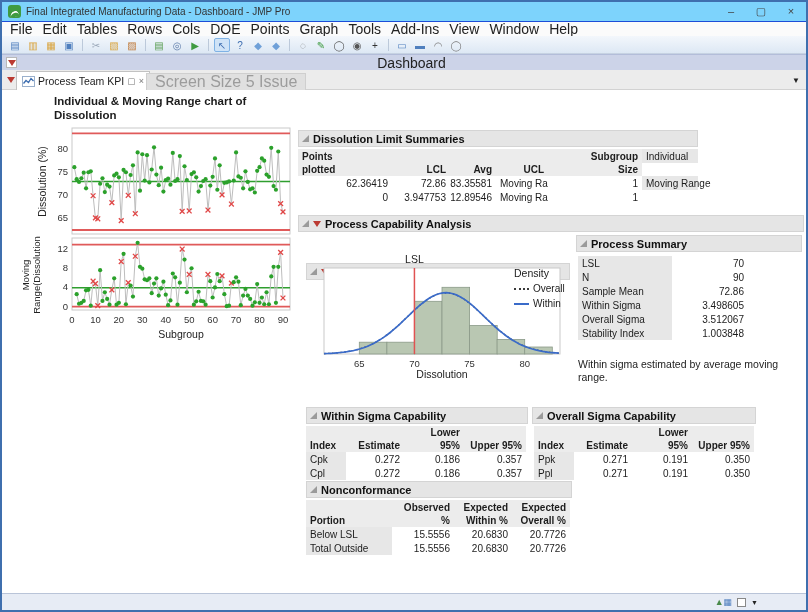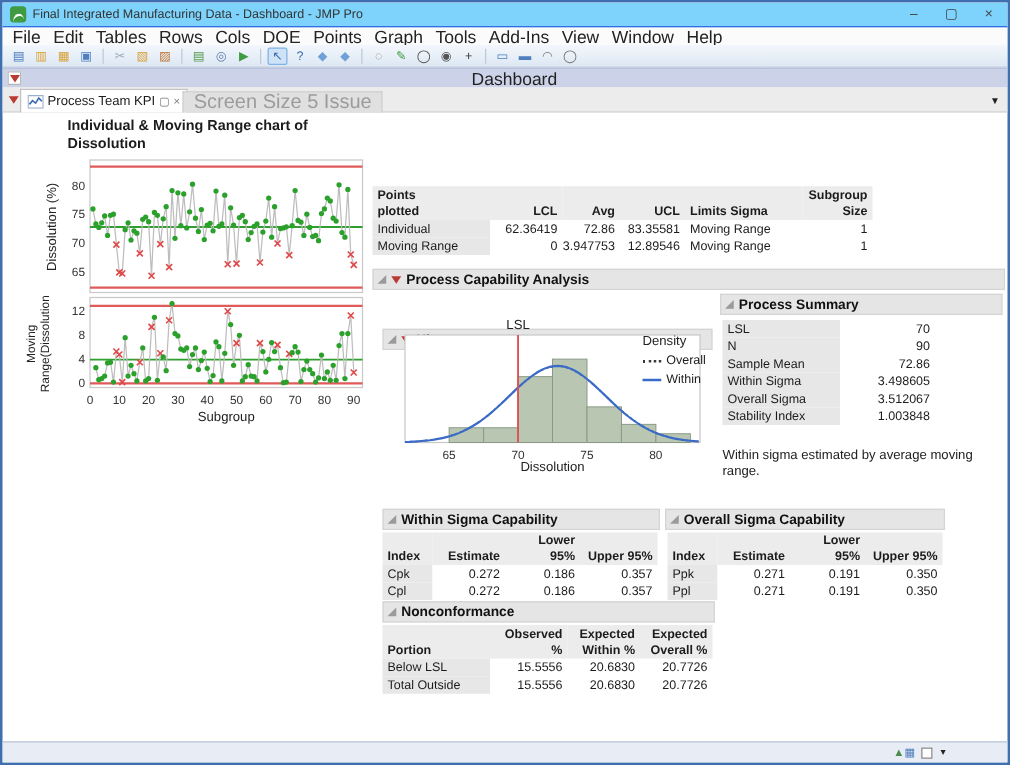--- a/index.html
+++ b/index.html
@@ -400,27 +400,30 @@
       <text x="96.3225806451613" y="89" text-anchor="middle" font-size="9.5" fill="#333">30</text>
       <text x="119.76344086021506" y="89" text-anchor="middle" font-size="9.5" fill="#333">40</text>
       <text x="143.2043010752688" y="89" text-anchor="middle" font-size="9.5" fill="#333">50</text>
       <text x="166.6451612903226" y="89" text-anchor="middle" font-size="9.5" fill="#333">60</text>
       <text x="190.08602150537635" y="89" text-anchor="middle" font-size="9.5" fill="#333">70</text>
       <text x="213.5268817204301" y="89" text-anchor="middle" font-size="9.5" fill="#333">80</text>
       <text x="236.96774193548387" y="89" text-anchor="middle" font-size="9.5" fill="#333">90</text>
     </svg>
   <div class="axis-label" style="left:70px;top:326px;width:218px;">Subgroup</div>
 
+  <div class="band" style="left:296px;top:128px;width:400px;">
+    <span class="disc"></span>
+    <span class="t">Dissolution Limit Summaries</span>
+  </div>
   <div class="h2" data-table="limit_summaries" style="left: 296px; top: 147px; display: grid; grid-template-columns: 94px 58px 46px 52px 94px 56px;">
       <div class="th">Points
 plotted</div>
       <div class="th r">LCL</div>
       <div class="th r">Avg</div>
       <div class="th r">UCL</div>
-      <div class="th">Limits Sigma</div>
       <div class="th r">Subgroup
 Size</div>
       <div class="td lbl">Individual</div>
       <div class="td r">62.36419</div>
       <div class="td r">72.86</div>
       <div class="td r">83.35581</div>
       <div class="td">Moving Range</div>
       <div class="td r">1</div>
       <div class="td lbl">Moving Range</div>
       <div class="td r">0</div>

